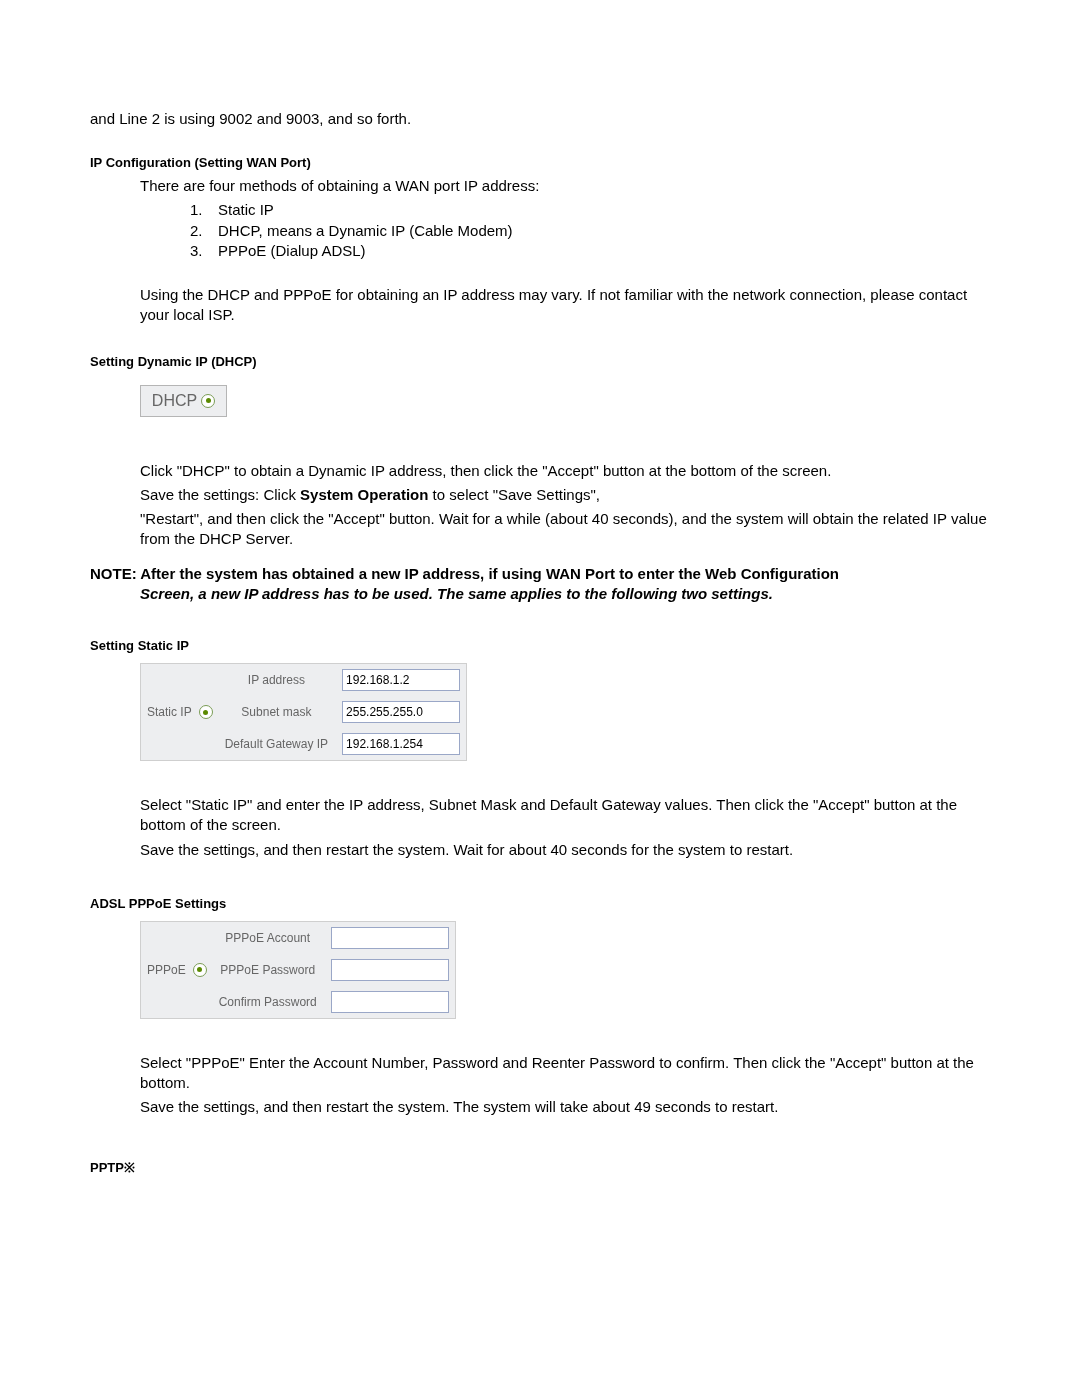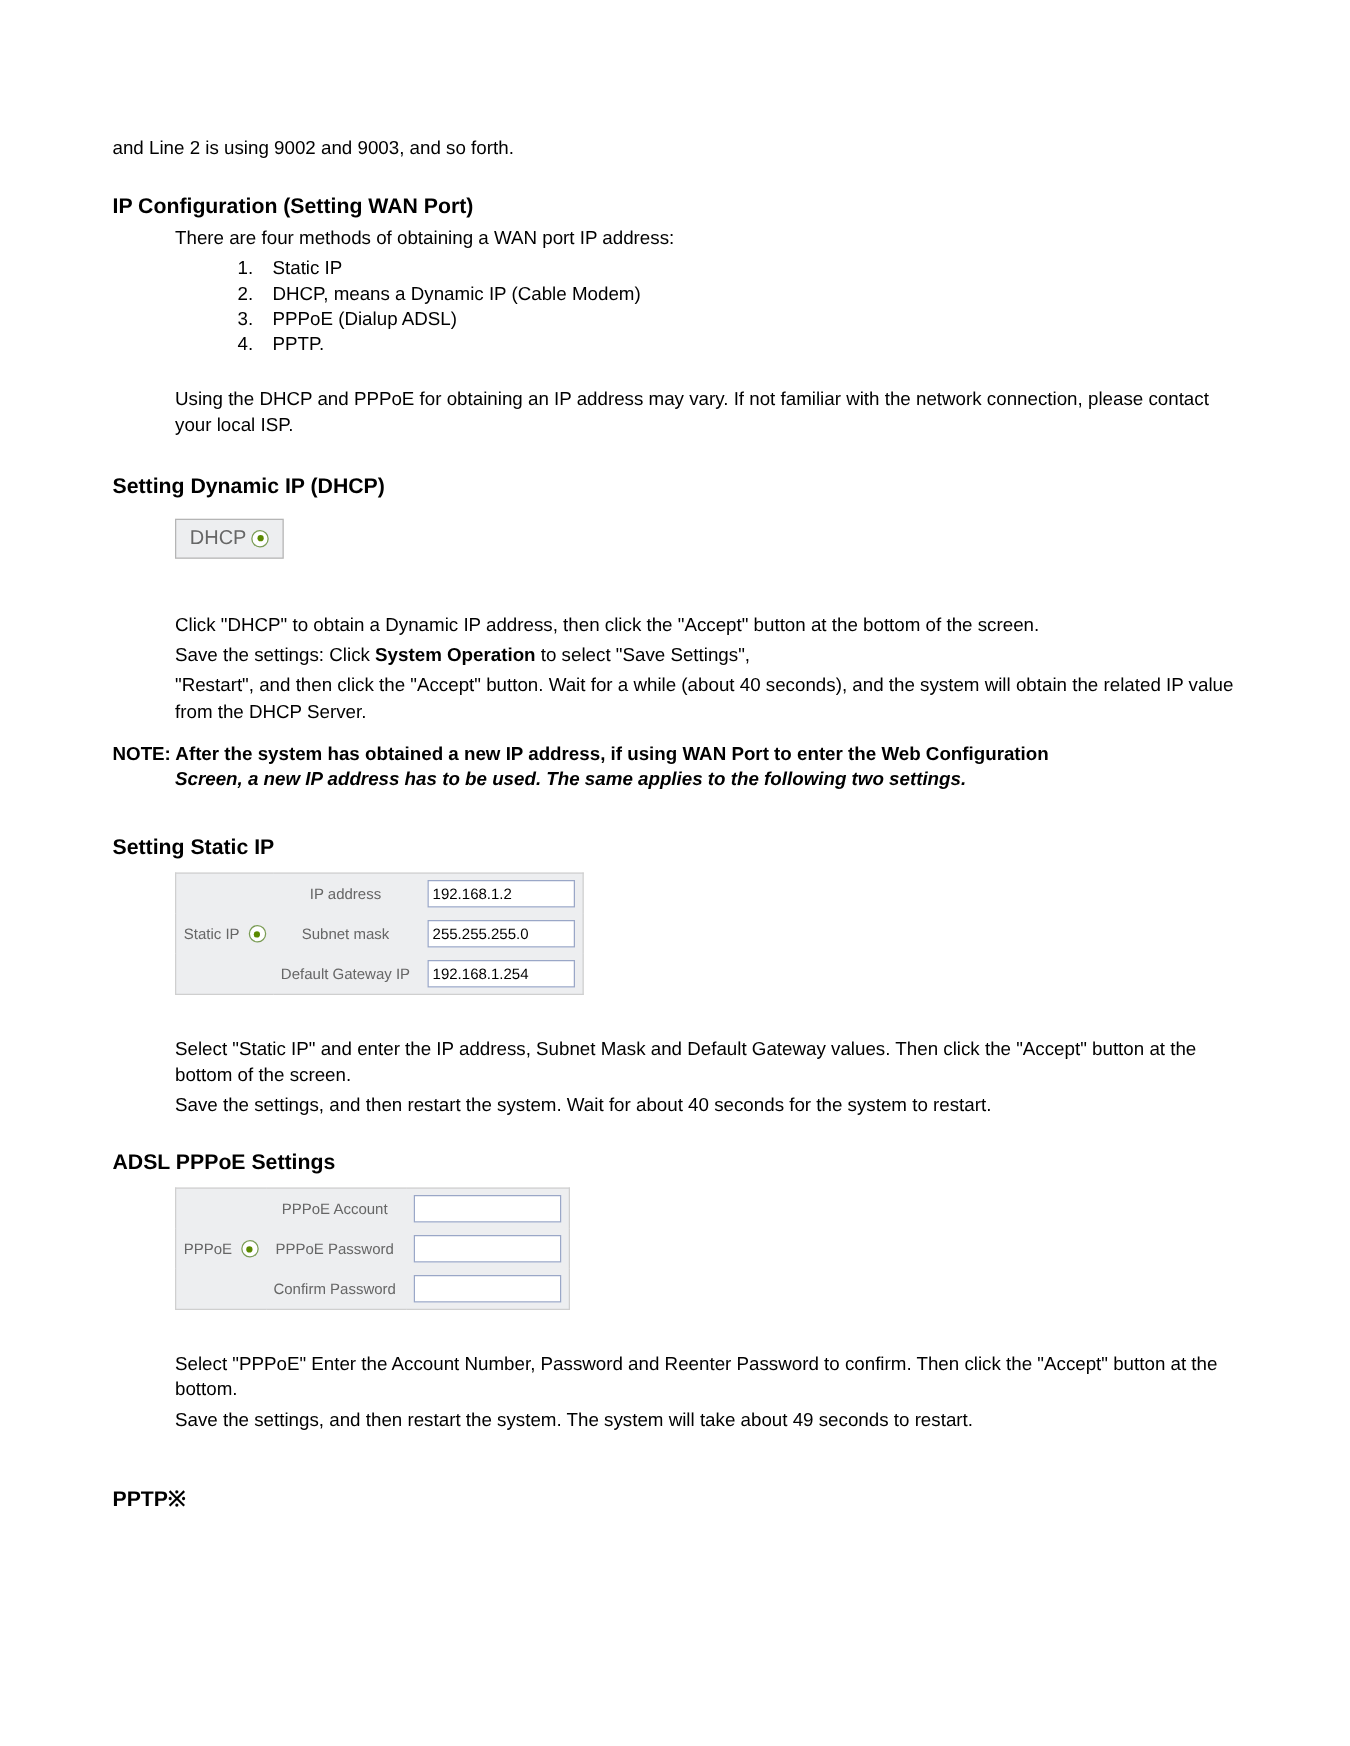--- a/index.html
+++ b/index.html
@@ -8,21 +8,21 @@
     color: #000;
     background: #fff;
     margin: 0;
     padding: 110px 90px 60px 90px;
     width: 1080px;
     box-sizing: border-box;
   }
   .indent-1 { }
   .heading {
     font-weight: bold;
-    font-size: 17px;
+    font-size: 13px;
     margin-top: 28px;
     margin-bottom: 6px;
   }
   .body-text {
     margin-left: 50px;
     margin-top: 4px;
     margin-bottom: 4px;
     line-height: 1.35;
   }
   .list {
@@ -119,21 +119,20 @@
 
 <div class="indent-1">and Line 2 is using 9002 and 9003, and so forth.</div>
 
 
 <div class="heading">IP Configuration (Setting WAN Port)</div>
 <div class="body-text">There are four methods of obtaining a WAN port IP address:</div>
 <div class="list">
   <div class="list-row"><span class="list-num">1.</span><span>Static IP</span></div>
   <div class="list-row"><span class="list-num">2.</span><span>DHCP, means a Dynamic IP (Cable Modem)</span></div>
   <div class="list-row"><span class="list-num">3.</span><span>PPPoE (Dialup ADSL)</span></div>
-  <div class="list-row"><span class="list-num">4.</span><span>PPTP.</span></div>
 </div>
 <div class="spacer20"></div>
 <div class="body-text">Using the DHCP and PPPoE for obtaining an IP address may vary. If not familiar with the network connection, please contact your local ISP.</div>
 
 
 <div class="heading">Setting Dynamic IP (DHCP)</div>
 <div class="img-box dhcp-box">
   <div class="dhcp-inner">
     <span>DHCP</span>
     <span class="radio-dot"></span>
@@ -177,21 +176,21 @@
     <td><input class="field" value="192.168.1.254" style=""></td>
   </tr>
 </tbody>
   </table>
 
 <div style="height:20px"></div>
 <div class="body-text">Select "Static IP" and enter the IP address, Subnet Mask and Default Gateway values. Then click the "Accept" button at the bottom of the screen.</div>
 <div class="body-text">Save the settings, and then restart the system. Wait for about 40 seconds for the system to restart.</div>
 
 
-<div class="heading" style="margin-top:25px">ADSL PPPoE Settings</div>
+<div class="heading" style="margin-top:36px">ADSL PPPoE Settings</div>
 
 <table class="form-table">
   <tbody>
       <tr>
     <td class="label-left"></td>
     <td class="label-right">PPPoE Account</td>
     <td><input class="field" style=""></td>
   </tr>
   <tr>
     <td class="label-left">

